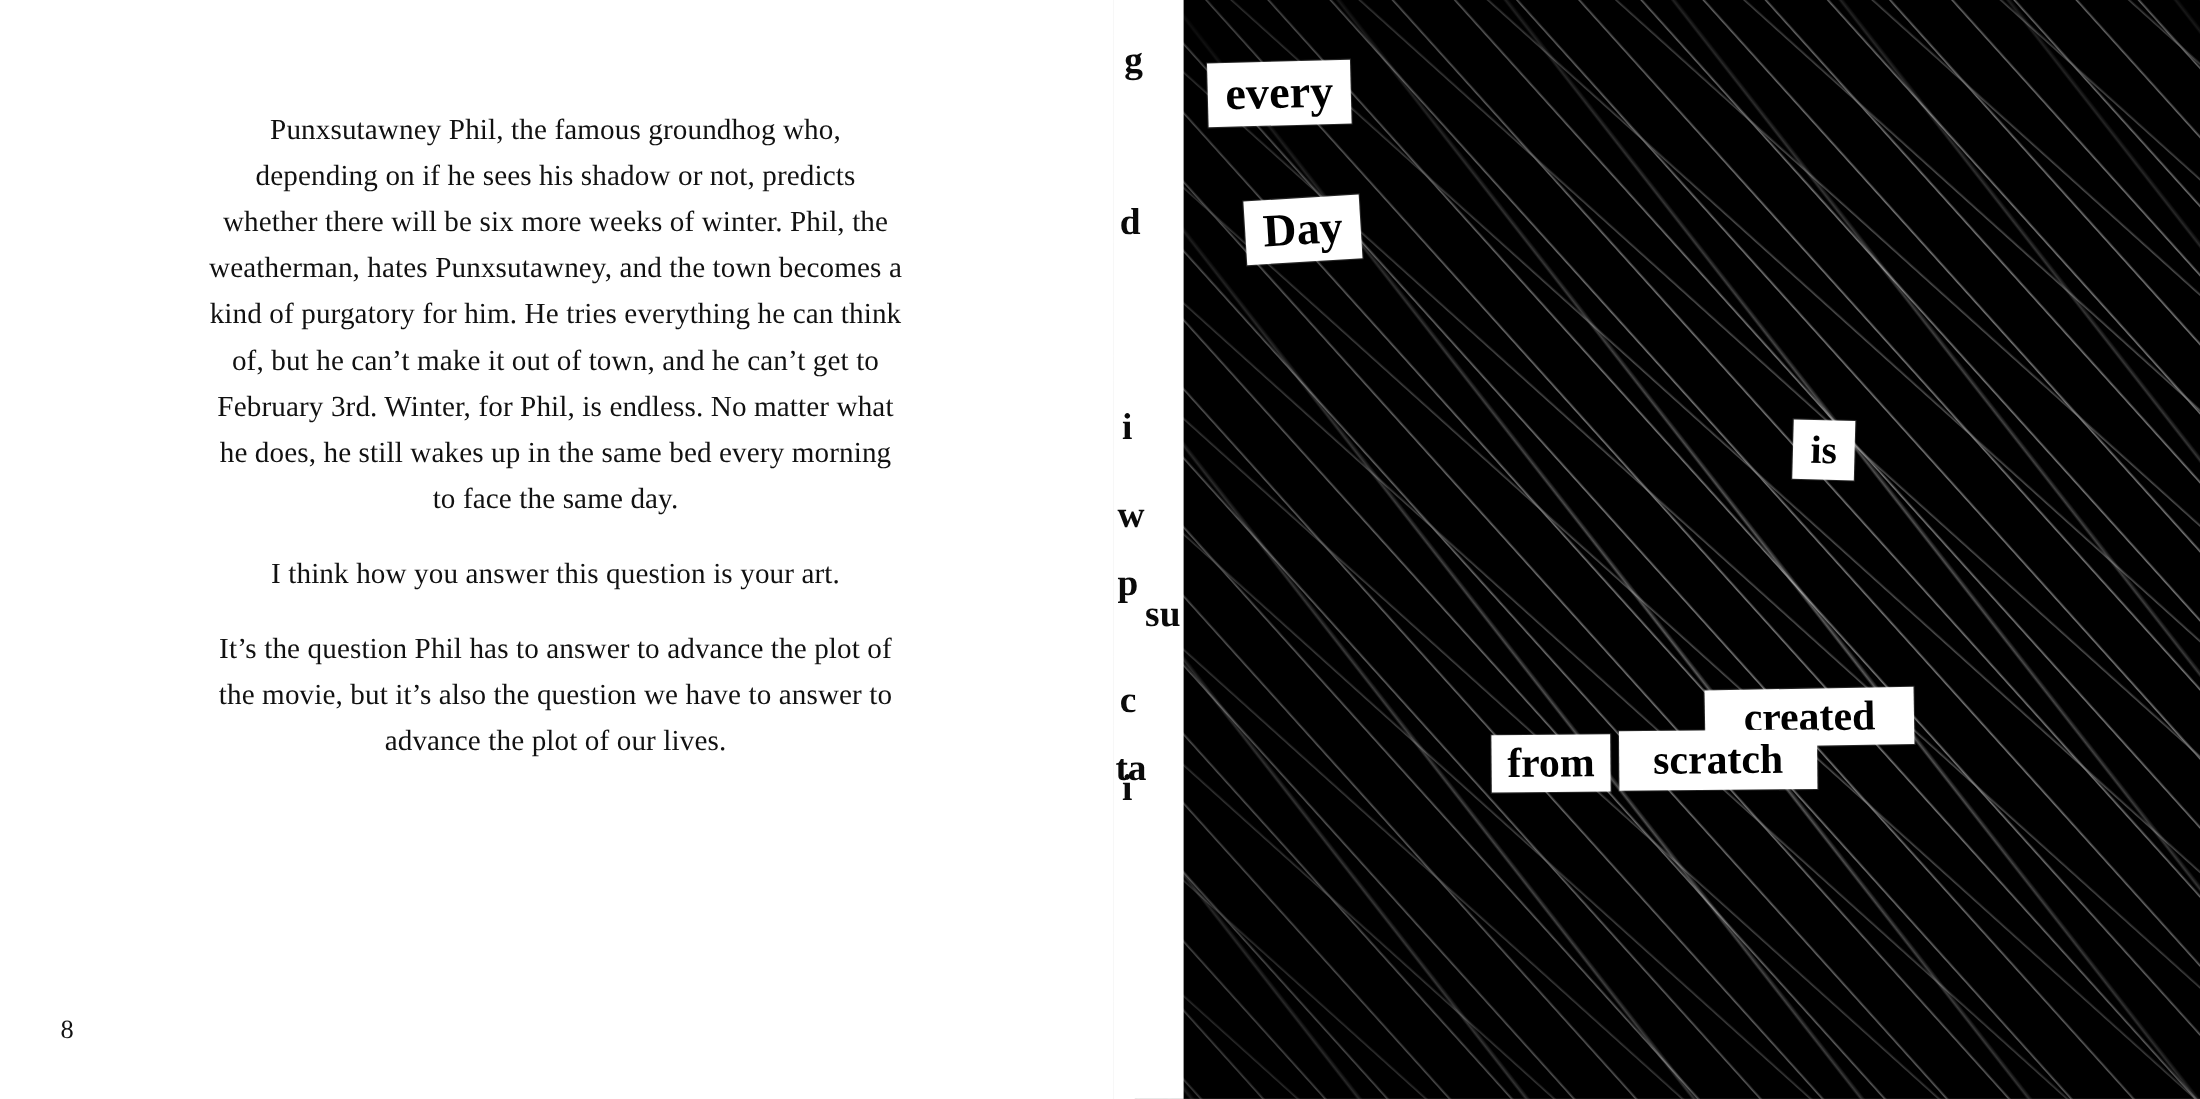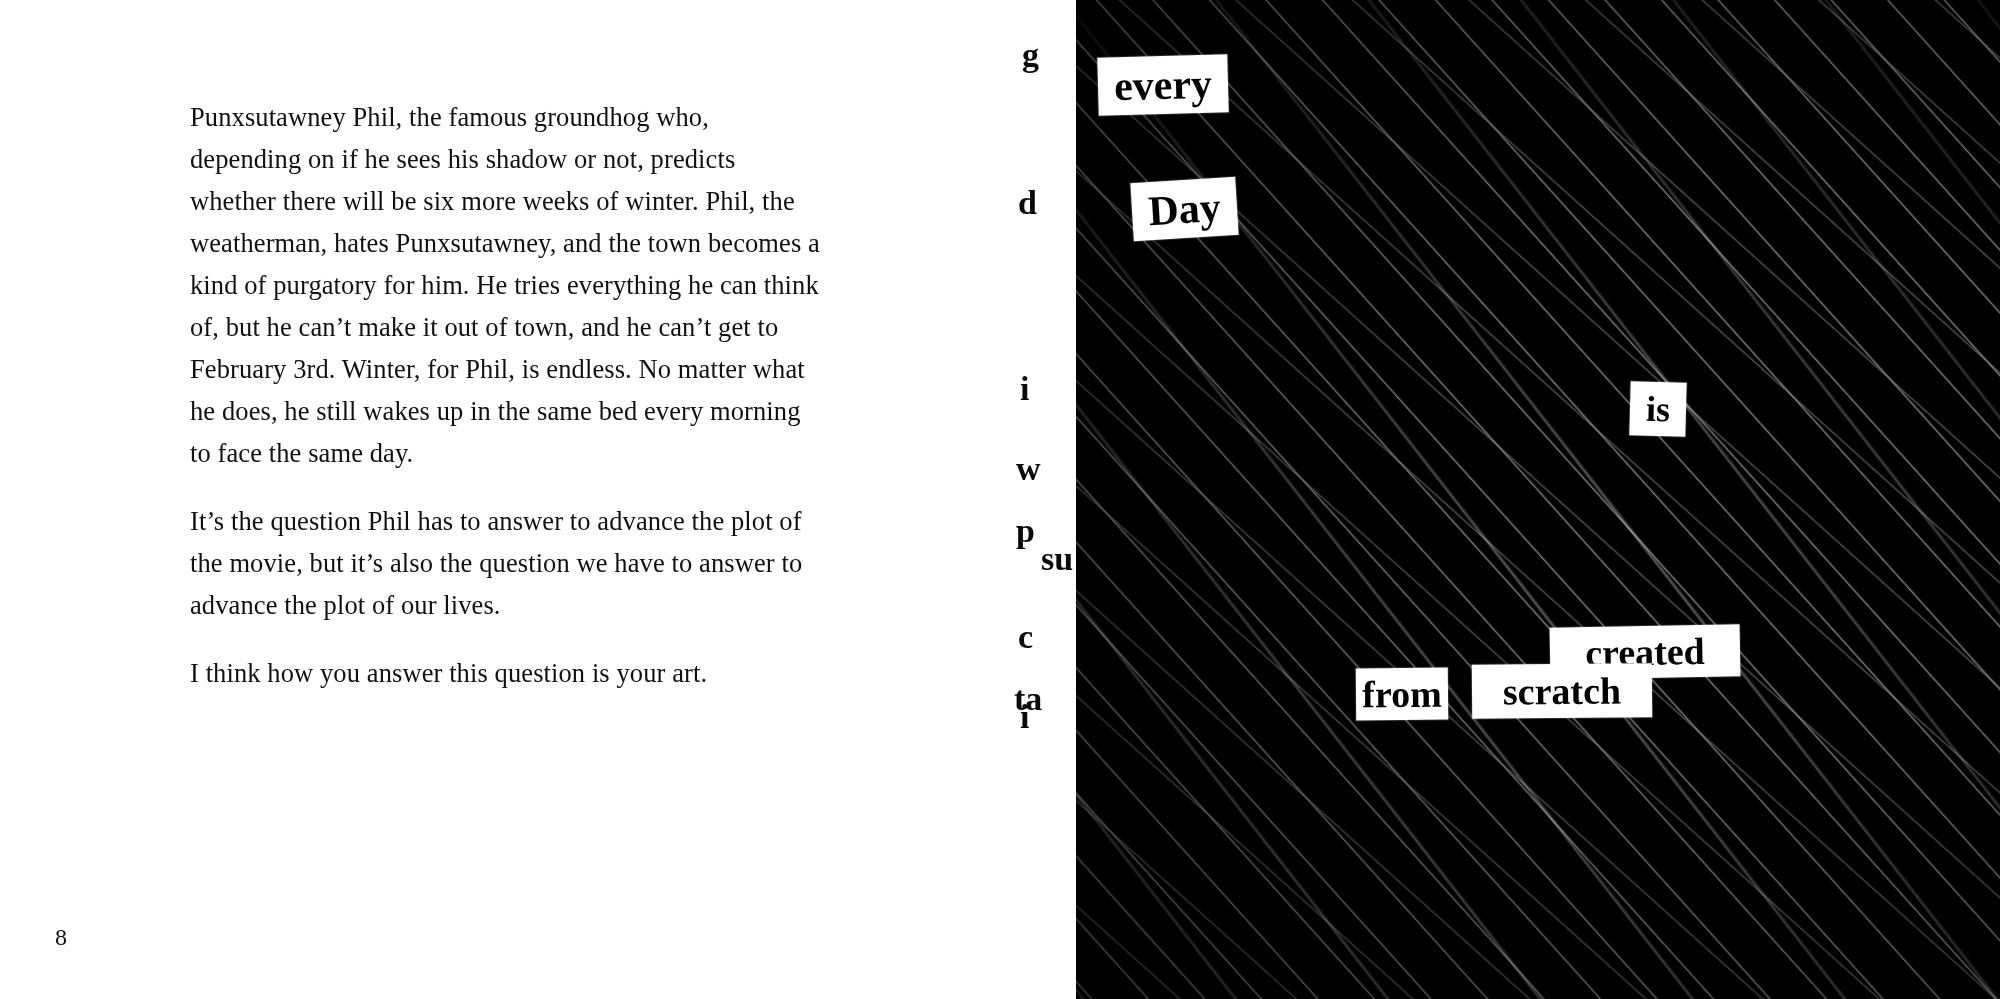--- a/index.html
+++ b/index.html
@@ -30,21 +30,21 @@
     left: 190px;
     top: 96px;
     width: 630px;
   }
   .para {
     font-family: "Liberation Serif", serif;
     font-size: 26.5px;
     line-height: 42px;
     color: #111111;
     margin: 0 0 26px 0;
-    text-align: left;
+    text-align: center;
     letter-spacing: 0.1px;
   }
   .para:last-child { margin-bottom: 0; }
 
   .folio {
     position: absolute;
     left: 55px;
     bottom: 48px;
     font-family: "Liberation Serif", serif;
     font-size: 24px;
@@ -138,22 +138,22 @@
   }
 </style>
 </head>
 <body>
 
 <div class="page">
 
   <div class="left-page">
     <div class="text-column">
       <p class="para">Punxsutawney Phil, the famous groundhog who, depending on if he sees his shadow or not, predicts whether there will be six more weeks of winter. Phil, the weatherman, hates Punxsutawney, and the town becomes a kind of purgatory for him. He tries everything he can think of, but he can’t make it out of town, and he can’t get to February 3rd. Winter, for Phil, is endless. No matter what he does, he still wakes up in the same bed every morning to face the same day.</p>
+      <p class="para">I think how you answer this question is your art.</p>
       <p class="para">It’s the question Phil has to answer to advance the plot of the movie, but it’s also the question we have to answer to advance the plot of our lives.</p>
-      <p class="para">I think how you answer this question is your art.</p>
     </div>
     <div class="folio">8</div>
   </div>
 
   <div class="right-page">
     <div class="hatch"></div>
     <div class="hatch2"></div>
 
     <div class="ragged-edge">
       <svg width="70" height="999" viewBox="0 0 70 999" xmlns="http://www.w3.org/2000/svg">
@@ -173,17 +173,17 @@
     <div class="ghost-letter" style="left:4px;   top:514px;">p</div>
     <div class="ghost-letter" style="left:17px;   top:542px;margin-left:12px;">su</div>
     <div class="ghost-letter" style="left:6px;   top:620px;">c</div>
     <div class="ghost-letter" style="left:2px;   top:660px;margin-top:22px;">ta</div>
     <div class="ghost-letter" style="left:8px;   top:700px;">i</div>
 
     <div class="word-chip" style="left:86px;  top:56px;  width:130px; height:58px; font-size:42px; transform:rotate(-1.5deg);">every</div>
     <div class="word-chip" style="left:120px; top:180px; width:105px; height:58px; font-size:42px; transform:rotate(-3.5deg);">Day</div>
     <div class="word-chip" style="left:618px; top:382px; width:56px;  height:54px; font-size:36px; transform:rotate(1.5deg);">is</div>
     <div class="word-chip" style="left:538px; top:626px; width:190px; height:52px; font-size:38px; transform:rotate(-1deg);">created</div>
-    <div class="word-chip" style="left:344px; top:668px; width:92px; height:52px; font-size:38px; transform:rotate(-0.5deg);">from</div>
+    <div class="word-chip" style="left:344px; top:668px; width:108px; height:52px; font-size:38px; transform:rotate(-0.5deg);">from</div>
     <div class="word-chip" style="left:460px; top:664px; width:180px; height:54px; font-size:38px; transform:rotate(-0.5deg);">scratch</div>
   </div>
 
 </div>
 
 </body></html>

